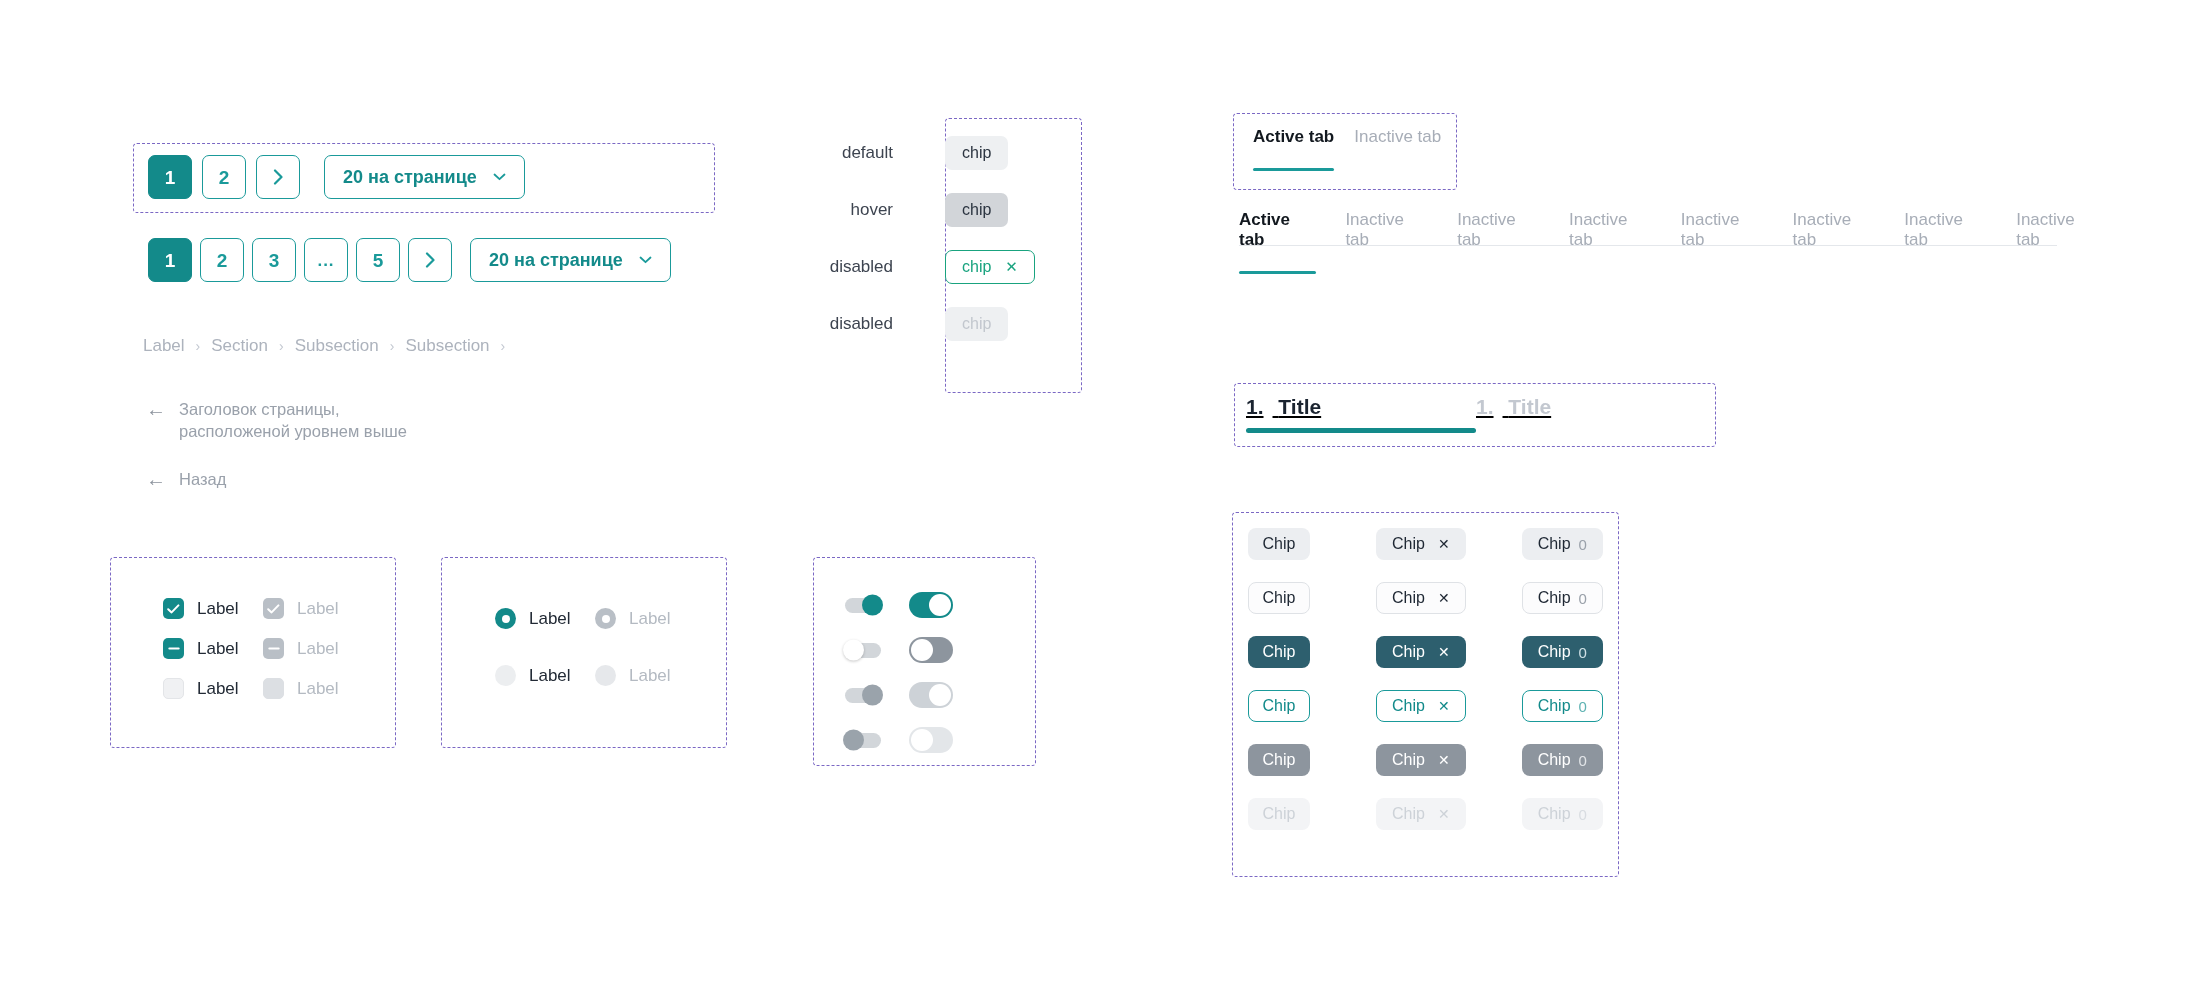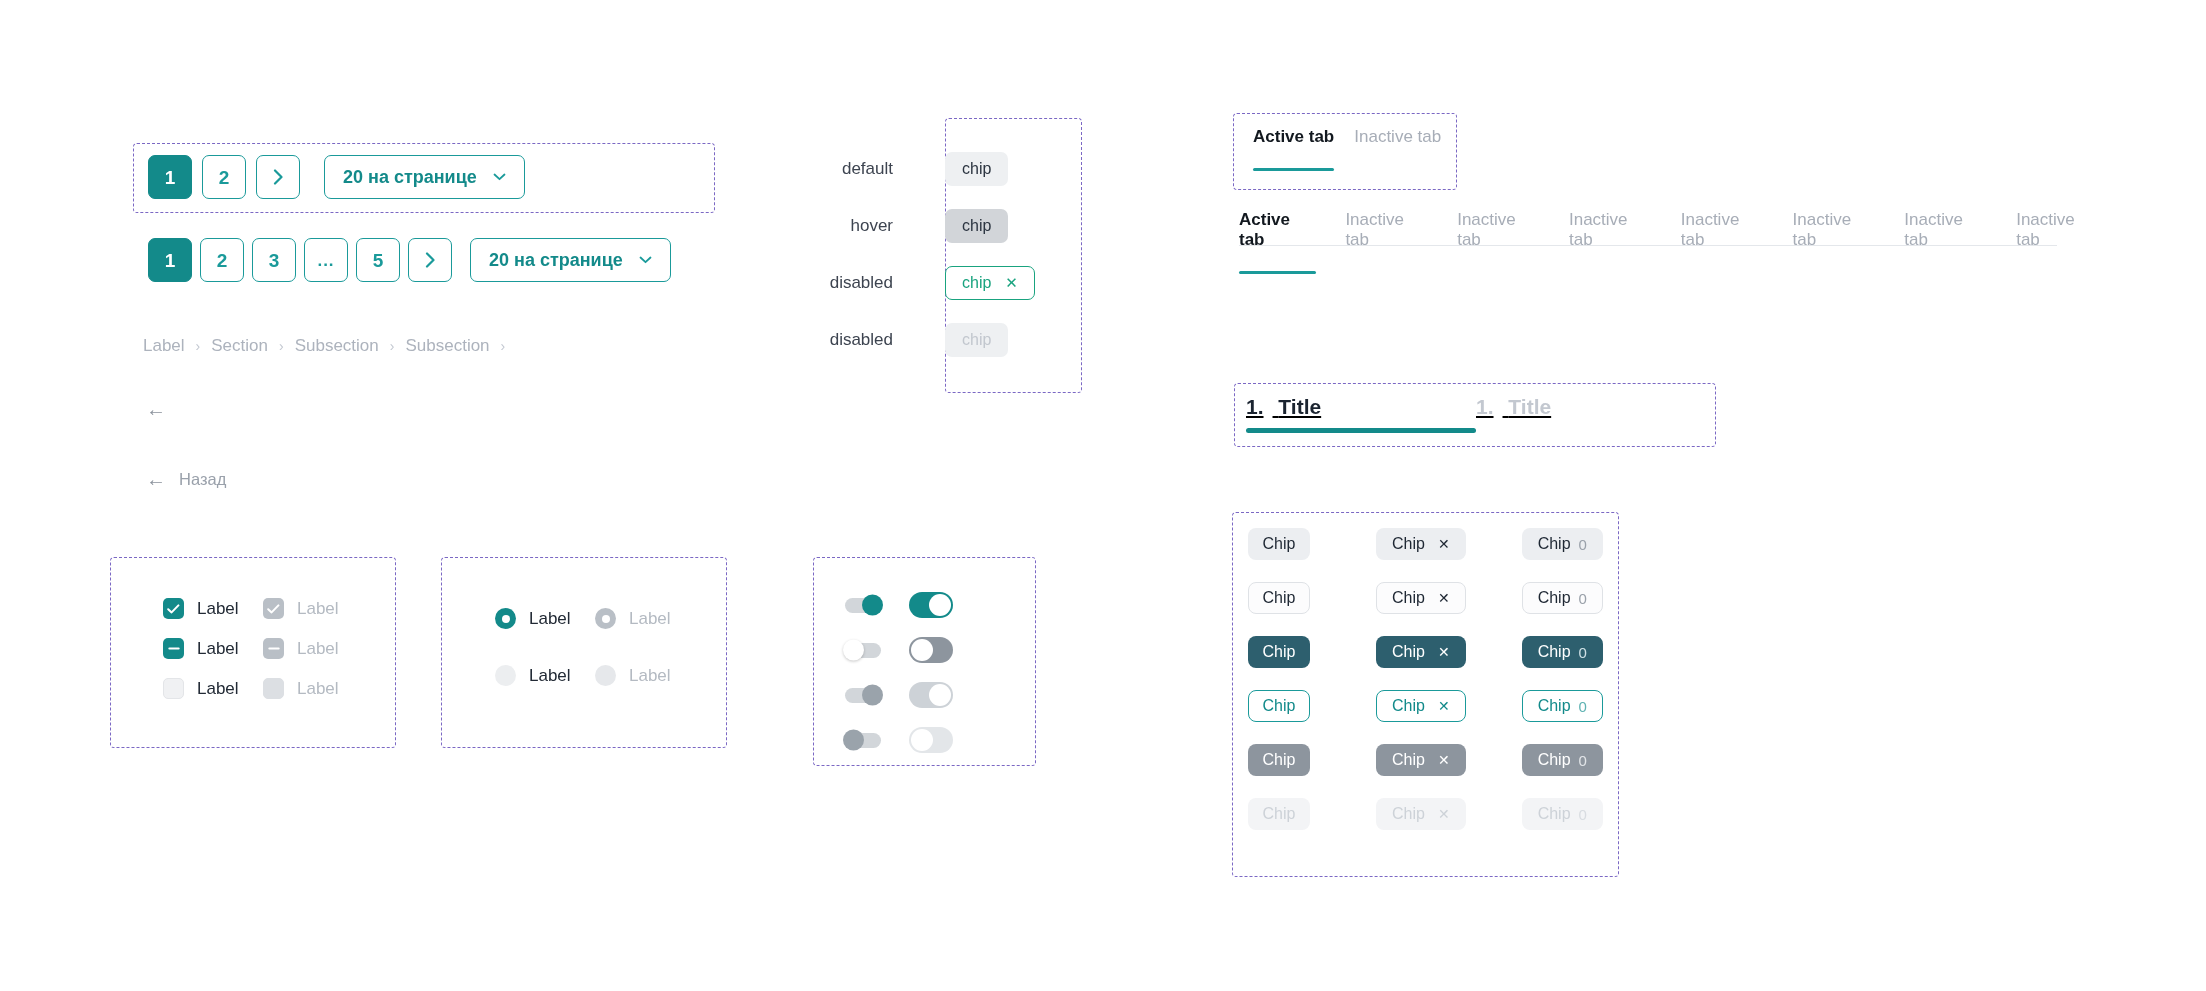--- a/index.html
+++ b/index.html
@@ -170,28 +170,29 @@
   <span>Section</span>
   <span class="sep">›</span>
   <span>Subsection</span>
   <span class="sep">›</span>
   <span>Subsection</span>
   <span class="sep">›</span>
 </div>
 
 <div class="abs backrow" style="left:146px;top:398px;width:300px;">
   <span class="arr">←</span>
+  <span>Заголовок страницы, расположеной уровнем выше</span>
 </div>
 <div class="abs backrow" style="left:146px;top:468px;">
   <span class="arr">←</span>
   <span>Назад</span>
 </div>
 
 <div class="abs dash" style="left:945px;top:118px;width:135px;height:273px;"></div>
-<div class="abs statelist" style="left:810px;top:140px;">
+<div class="abs statelist" style="left:810px;top:124px;">
   <div class="staterow">
     <span class="statelbl">default</span>
     <span class="schip">
       <span>chip</span>
     </span>
   </div>
   <div class="staterow">
     <span class="statelbl">hover</span>
     <span class="schip hover">
       <span>chip</span>

